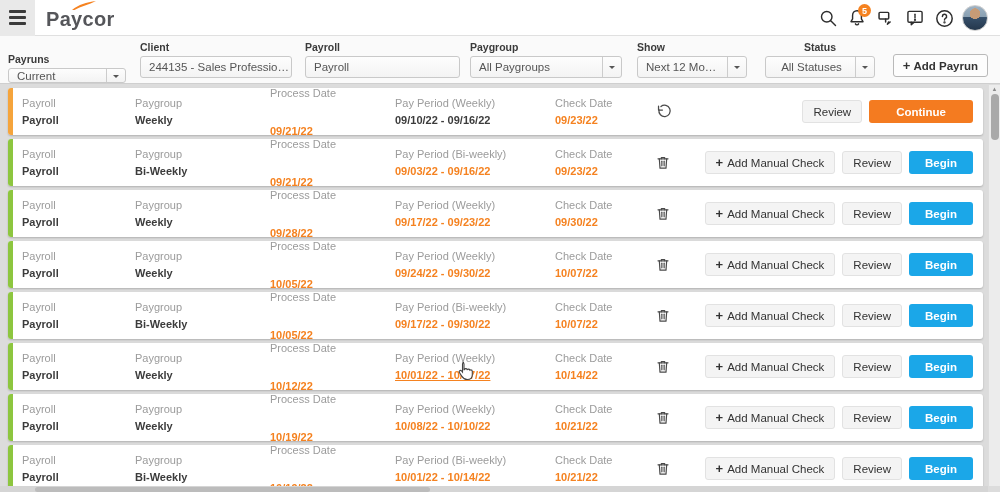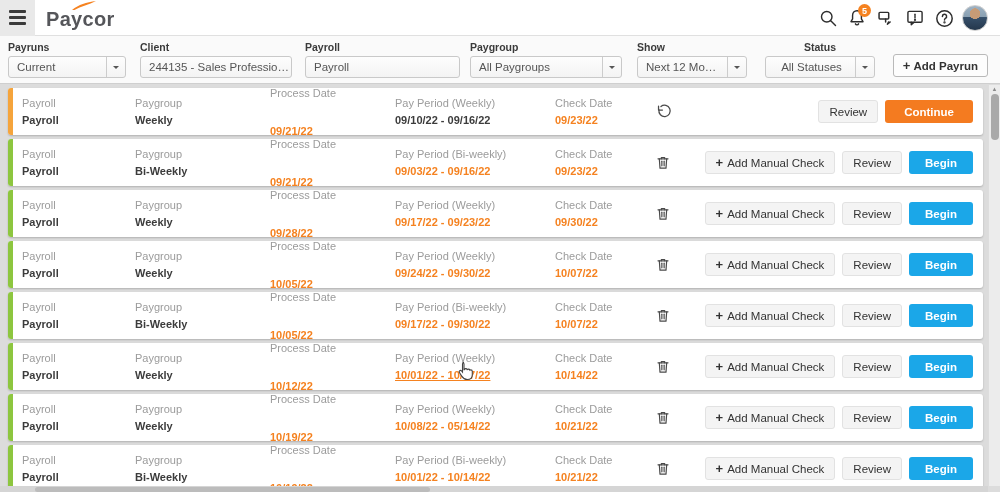--- a/index.html
+++ b/index.html
@@ -22,21 +22,21 @@
       linear-gradient(180deg,#9fb3c4 0%, #8aa0b2 45%, #37506b 46%, #24374c 100%); cursor:pointer; }
 
   
   .filterbar { height:48px; background:#fafafa; border-bottom:1px solid #cfcfcf; display:flex; padding:5px 12px 0 8px; }
   .f-field { display:flex; flex-direction:column; }
   .f-label { font-size:10.5px; font-weight:bold; color:#3b3b3b; margin-bottom:3px; }
   .f-control { height:22px; border:1px solid #c9c9c9; border-radius:3px; background:linear-gradient(#fdfdfd,#f3f3f3); display:flex; align-items:center; font-size:11.5px; color:#555; padding:0 0 0 8px; cursor:pointer; }
   .f-value { white-space:nowrap; overflow:hidden; text-overflow:ellipsis; flex:1; }
   .caret { width:19px; align-self:stretch; border-left:1px solid #ccc; display:flex; align-items:center; justify-content:center; margin-left:6px; }
   .caret i { width:0; height:0; border:3.5px solid transparent; border-top-color:#555; margin-top:4px; }
-  .w118{width:118px; margin-right:14px;} .w152a{width:152px; margin-right:13px;}
+  .w118{width:118px; margin-right:14px;margin-top:12px;} .w152a{width:152px; margin-right:13px;}
   .w155{width:155px; margin-right:10px;} .w152b{width:152px; margin-right:15px;}
   .w110a{width:110px; margin-right:18px;} .w110b{width:110px;text-align:center;}
   .add-payrun { margin-left:auto; margin-top:13px; height:23px; border:1px solid #b9b9b9; border-radius:3px; background:#fdfdfd; font-family:inherit; font-size:11.5px; font-weight:bold; color:#333; padding:0 9px; display:flex; align-items:center; cursor:pointer; }
   .add-payrun .plus { font-size:13px; margin-right:3px; }
 
   
   .list { position:absolute; top:85px; left:0; right:0; bottom:0; padding:3px 17px 0 8px; display:flex; flex-direction:column; gap:4px; overflow:hidden; }
   .row { height:47px; min-height:47px; background:#fff; border-radius:3px; box-shadow:0 1px 2px rgba(0,0,0,.2); display:flex; align-items:center; position:relative; padding-left:14px; }
   .row::before { content:''; position:absolute; left:0; top:0; bottom:0; width:5px; border-radius:3px 0 0 3px; background:var(--row-accent); }
   .accent-orange { --row-accent: var(--accent-orange); }
@@ -50,21 +50,21 @@
   .val.period.underline { text-decoration:underline; }
   .c1{width:113px;} .c2{width:135px;} .c3{width:125px;gap:26px;} .c4{width:160px;} .c5{width:100px;}
   .c-icon { width:34px; display:flex; align-items:center; }
   .c-icon svg { stroke:#4a4a4a; fill:none; stroke-width:1.8; stroke-linecap:round; stroke-linejoin:round; cursor:pointer; }
   .btns { margin-left:auto; display:flex; gap:7px; align-items:center; padding-right:10px; }
   .btn { height:23px; border-radius:3px; font-family:inherit; font-size:11.5px; display:flex; align-items:center; padding:0 10px; border:1px solid transparent; cursor:pointer; white-space:nowrap; }
   .btn-light { background:#f4f4f4; color:#333; border-color:#e2e2e2; }
   .btn-light .plus { font-weight:bold; font-size:13px; margin-right:4px; }
   .btn-primary { color:#fff; font-weight:bold; padding:0 15px; }
   .btn-begin { background:var(--begin-blue); }
-  .btn-continue { background:var(--continue-orange); padding:0 18px; }
+  .btn-continue { background:var(--continue-orange); padding:0 26px; }
 
   
   .vscroll { position:absolute; top:85px; right:0; width:12px; bottom:6px; background:#ececec; border-left:1px solid #ddd; }
   .vscroll .arrow { position:absolute; top:1px; left:0; right:0; text-align:center; font-size:6px; color:#8a8a8a; }
   .vthumb { position:absolute; top:9px; left:2px; width:8px; height:46px; background:#a9a9a9; border-radius:4px; cursor:pointer; }
   .hscroll { position:absolute; left:0; right:12px; bottom:0; height:6px; background:#d5d5d5; }
   .hthumb { position:absolute; left:35px; width:395px; top:1px; height:5px; background:#bcbcbc; border-radius:3px; cursor:pointer; }
 
   
   .cursor { position:absolute; left:456px; top:361px; z-index:50; pointer-events:none; }
@@ -424,21 +424,21 @@
     <div class="col c2">
       <span class="lbl">Paygroup</span>
       <span class="val">Weekly</span>
     </div>
     <div class="col c3">
       <span class="lbl">Process Date</span>
       <span class="val date">10/19/22</span>
     </div>
     <div class="col c4">
       <span class="lbl">Pay Period (Weekly)</span>
-      <span class="val period">10/08/22 - 05/14/22</span>
+      <span class="val period">10/08/22 - 10/10/22</span>
     </div>
     <div class="col c5">
       <span class="lbl">Check Date</span>
       <span class="val date">10/21/22</span>
     </div>
     <div class="c-icon">
 
       <svg width="16" height="17" viewBox="0 0 24 24">
           <path d="M4.5 6.5h15"></path>
           <path d="M9.5 6.5V4.5h5v2"></path>

